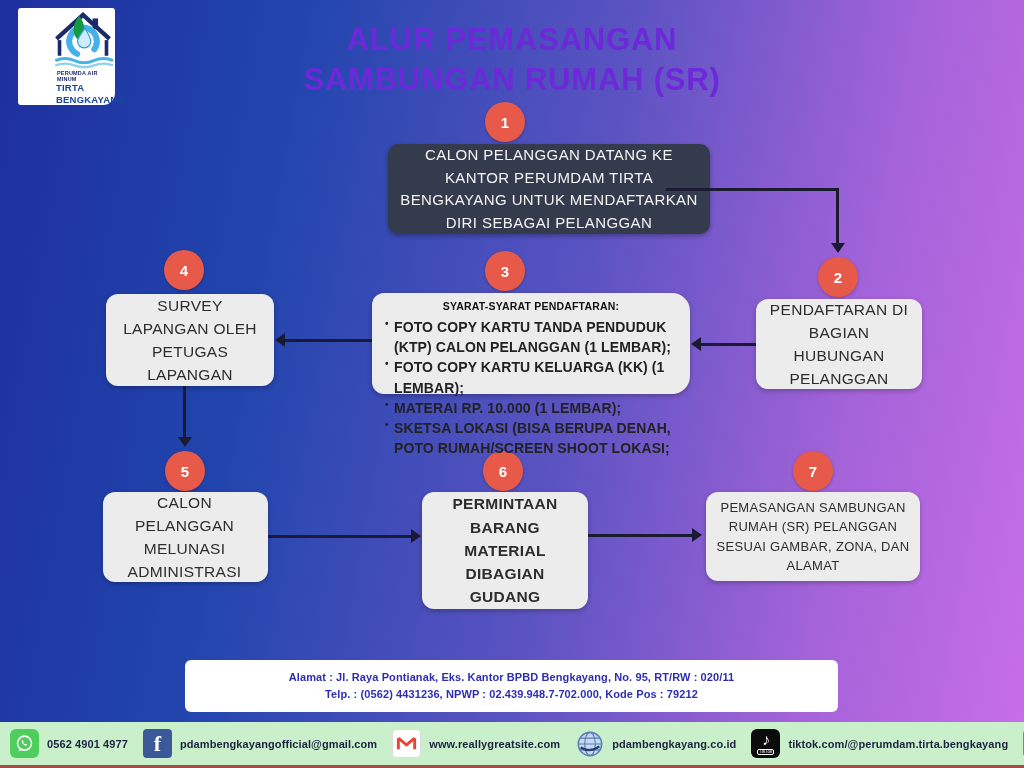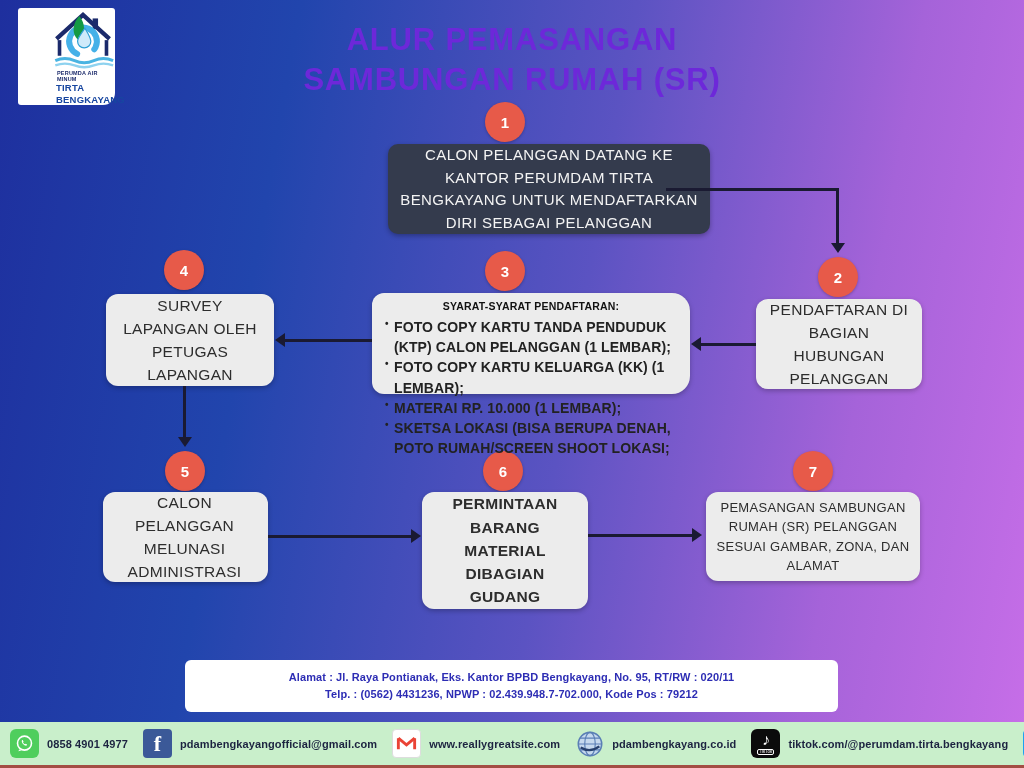--- a/index.html
+++ b/index.html
@@ -188,21 +188,21 @@
 <div class="abs contact-bar">
 
   <div class="contact-item">
     <span class="cicon icon-wa">
       <svg viewBox="0 0 24 24" width="21" height="21">
         <circle cx="12" cy="11.6" r="8" fill="none" stroke="#fff" stroke-width="1.8"></circle>
         <path d="M6.5 18.5 L4.8 20.8 L8.4 20.1 Z" fill="#fff"></path>
         <path d="M9.2 8.3 c-.5.6-.6 2.2.8 3.9 1.4 1.7 3.2 2.5 4.1 2.2.7-.2 1-1 .7-1.4l-1.4-.8-.8.6c-.9-.3-1.9-1.2-2.3-2l.6-.8-.7-1.6c-.3-.4-.7-.4-1-.1z" fill="#fff"></path>
       </svg>
     </span>
-    <span class="contact-label">0858 4901 4977</span>
+    <span class="contact-label">0562 4901 4977</span>
   </div>
 
   <div class="contact-item">
     <span class="cicon icon-fb">f</span>
     <span class="contact-label">pdambengkayangofficial@gmail.com</span>
   </div>
 
   <div class="contact-item">
     <span class="cicon icon-gmail">
       <svg viewBox="0 0 24 24" width="23" height="23">

